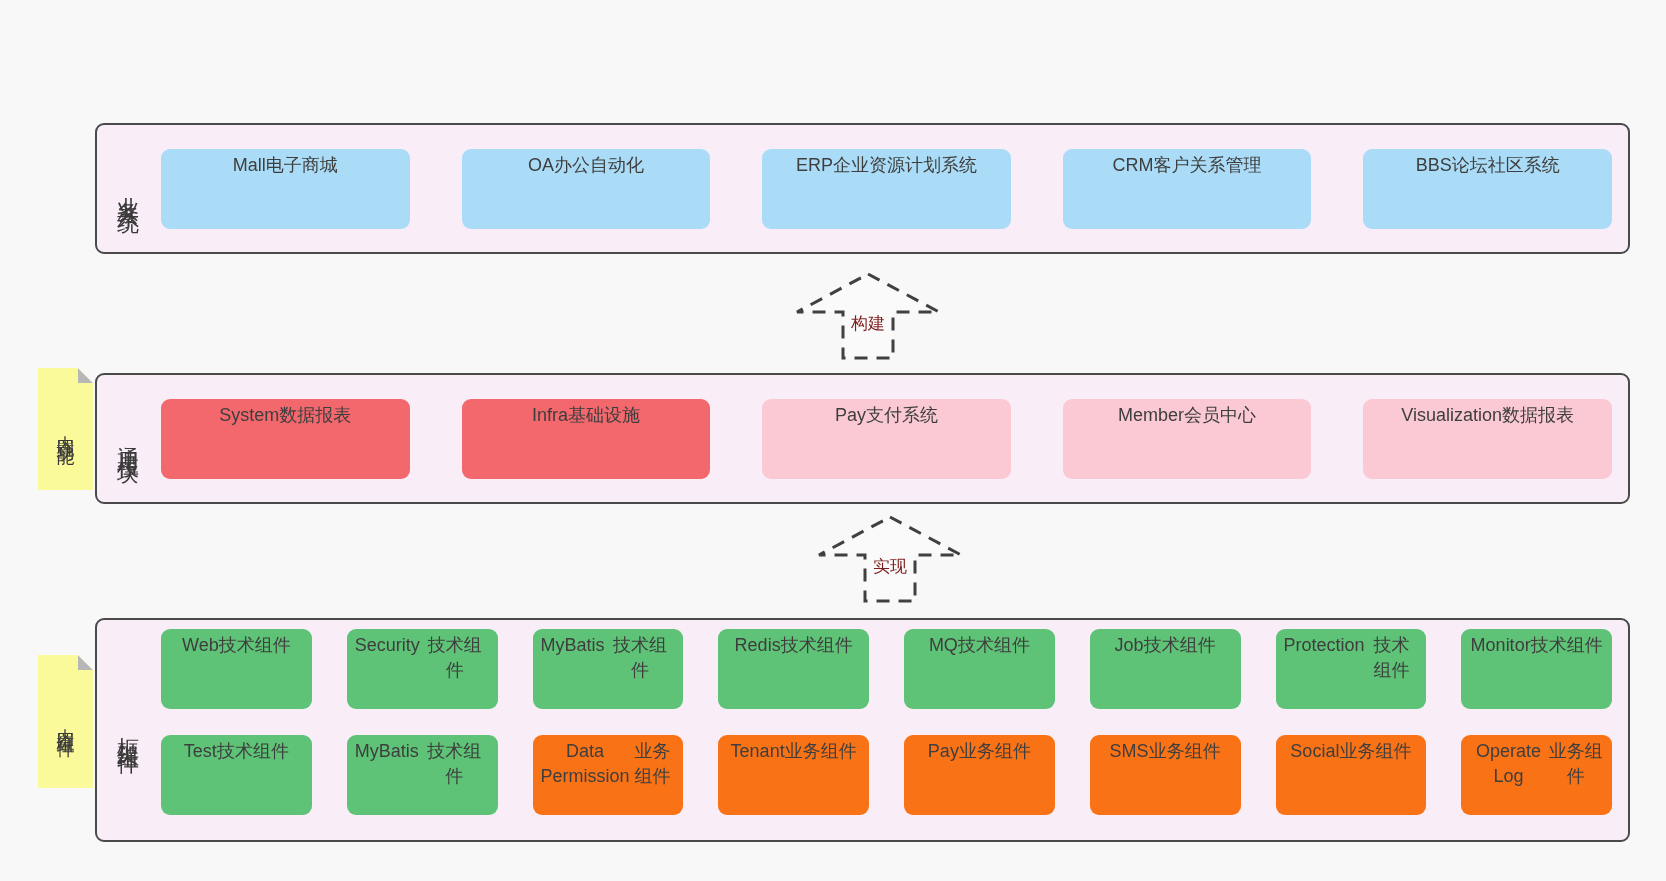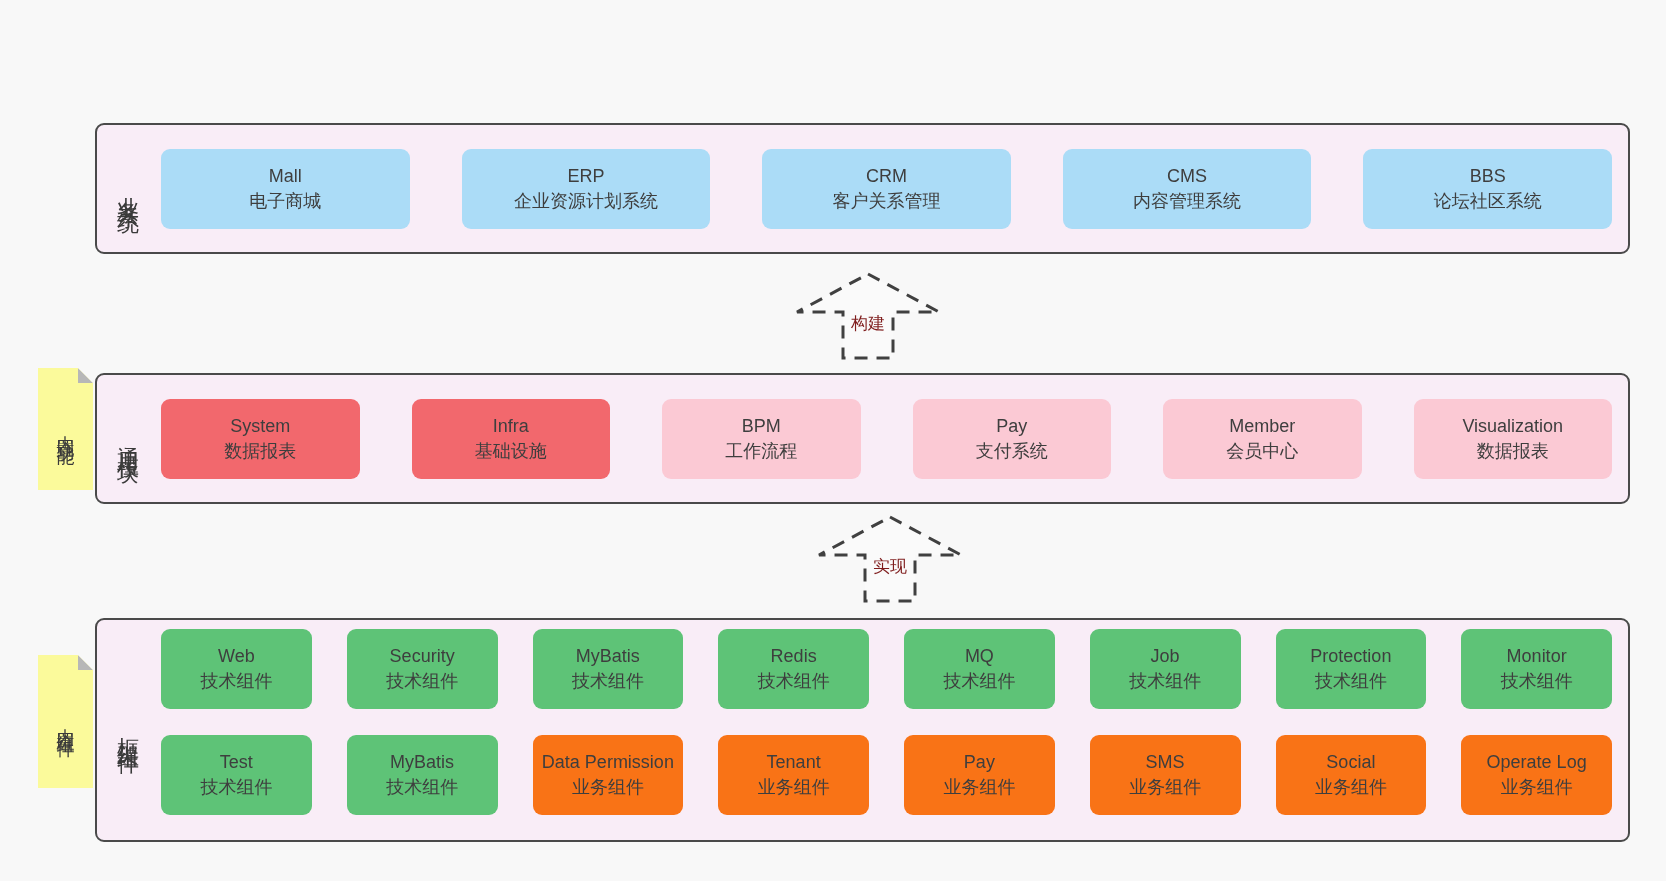--- a/index.html
+++ b/index.html
@@ -26,21 +26,21 @@
     flex:1;display:flex;align-items:center;gap:52px;
     padding:0 16px 0 6px;
   }
   .boxes-grid{
     flex:1;display:grid;grid-template-columns:repeat(8,1fr);
     column-gap:35px;row-gap:26px;align-content:center;
     padding:0 16px 16px 6px;
   }
   .box{
     height:80px;border-radius:9px;box-sizing:border-box;
-    display:flex;flex-direction:column;justify-content:center;align-items:center;
+    display:flex;flex-direction:row;justify-content:center;
     text-align:center;font-size:18px;line-height:1.38;padding:4px 8px;
   }
   .boxes .box{flex:1;}
   .box .en,.box .cn{display:block;}
   .blue{background:#abdcf7;}
   .red{background:#f2686d;}
   .pink{background:#fbc9d4;}
   .green{background:#5ec377;}
   .lightgreen{background:#f97316;}
   .sticky{
@@ -79,30 +79,30 @@
 <body>
 
 <div class="layer layer-1">
   <div class="layer-label">业务系统</div>
   <div class="boxes">
     <div class="box blue">
       <span class="en">Mall</span>
       <span class="cn">电子商城</span>
     </div>
     <div class="box blue">
+      <span class="en">OA</span>
+      <span class="cn">办公自动化</span>
+    </div>
+    <div class="box blue">
       <span class="en">ERP</span>
       <span class="cn">企业资源计划系统</span>
     </div>
     <div class="box blue">
       <span class="en">CRM</span>
       <span class="cn">客户关系管理</span>
-    </div>
-    <div class="box blue">
-      <span class="en">CMS</span>
-      <span class="cn">内容管理系统</span>
     </div>
     <div class="box blue">
       <span class="en">BBS</span>
       <span class="cn">论坛社区系统</span>
     </div>
   </div>
 </div>
 
 <div class="arrow arrow-1">
   <svg width="150" height="88" viewBox="0 0 150 88">
@@ -121,24 +121,20 @@
   <div class="boxes">
     <div class="box red">
       <span class="en">System</span>
       <span class="cn">数据报表</span>
     </div>
     <div class="box red">
       <span class="en">Infra</span>
       <span class="cn">基础设施</span>
     </div>
     <div class="box pink">
-      <span class="en">BPM</span>
-      <span class="cn">工作流程</span>
-    </div>
-    <div class="box pink">
       <span class="en">Pay</span>
       <span class="cn">支付系统</span>
     </div>
     <div class="box pink">
       <span class="en">Member</span>
       <span class="cn">会员中心</span>
     </div>
     <div class="box pink">
       <span class="en">Visualization</span>
       <span class="cn">数据报表</span>

